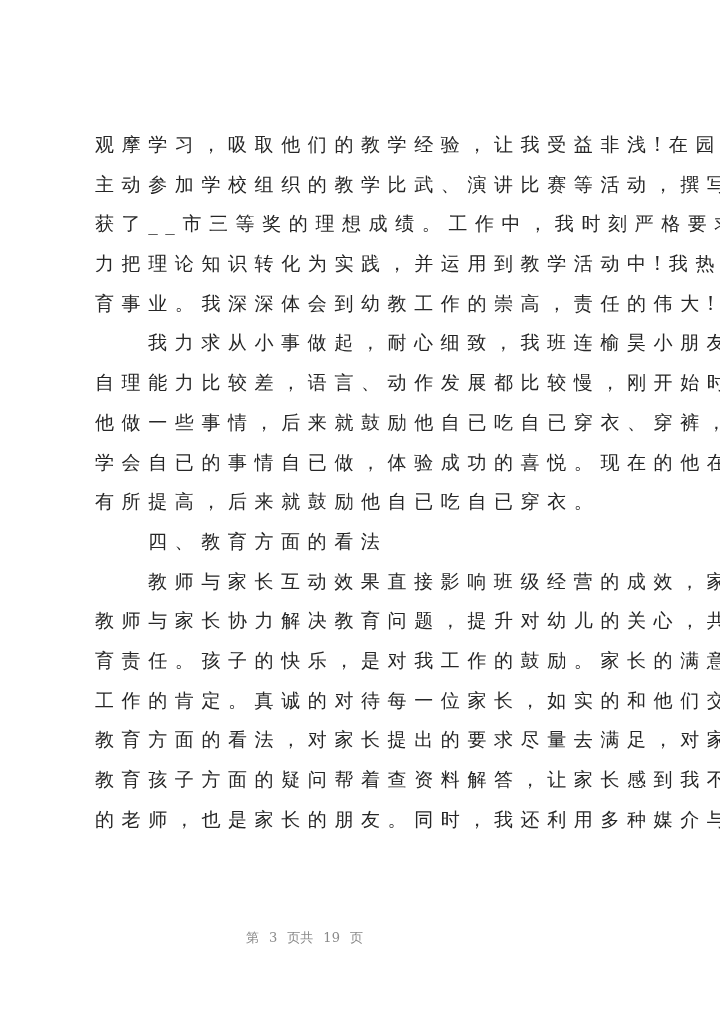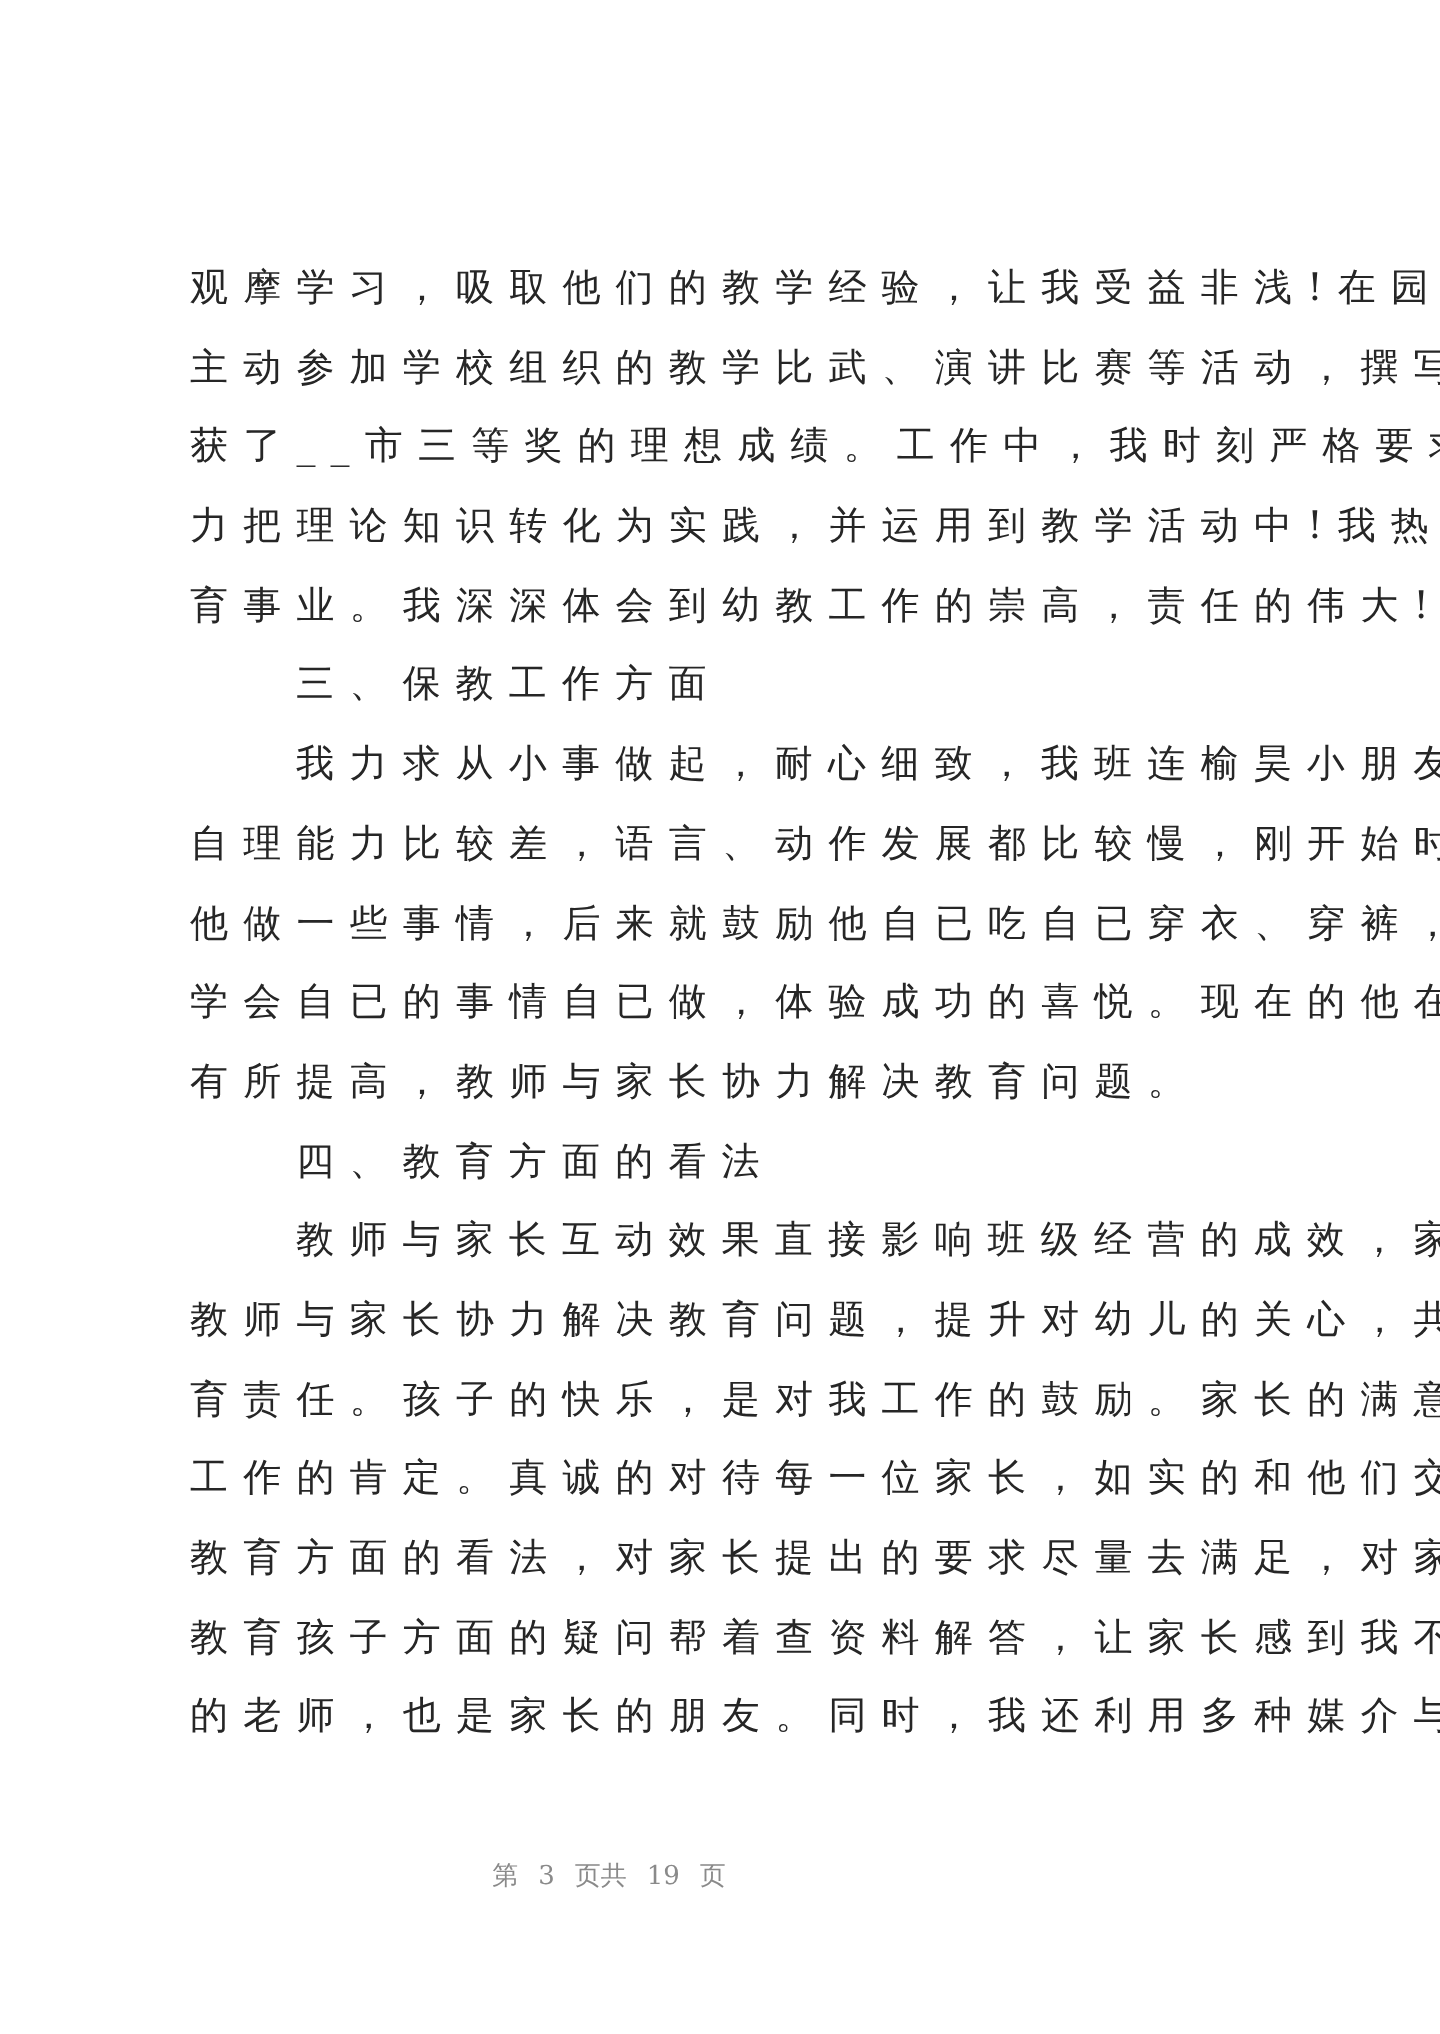--- a/index.html
+++ b/index.html
@@ -54,26 +54,25 @@
 </head>
 <body>
 
 <div class="page">
   <div class="content">
     <div class="line">观摩学习，吸取他们的教学经验，让我受益非浅!在园内，积极</div>
     <div class="line">主动参加学校组织的教学比武、演讲比赛等活动，撰写的案例荣</div>
     <div class="line">获了__市三等奖的理想成绩。工作中，我时刻严格要求自己，努</div>
     <div class="line">力把理论知识转化为实践，并运用到教学活动中!我热爱幼儿教</div>
     <div class="line">育事业。我深深体会到幼教工作的崇高，责任的伟大!体会到实</div>
-    <div class="line indent">三、保教工作方面</div>
     <div class="line indent">我力求从小事做起，耐心细致，我班连榆昊小朋友刚进园时</div>
     <div class="line">自理能力比较差，语言、动作发展都比较慢，刚开始时，我帮助</div>
     <div class="line">他做一些事情，后来就鼓励他自已吃自已穿衣、穿裤，鼓励他要</div>
     <div class="line">学会自已的事情自已做，体验成功的喜悦。现在的他在各方面都</div>
-    <div class="line">有所提高，教师与家长协力解决教育问题。</div>
+    <div class="line">有所提高，后来就鼓励他自已吃自已穿衣。</div>
     <div class="line indent">四、教育方面的看法</div>
     <div class="line indent">教师与家长互动效果直接影响班级经营的成效，家园沟通，</div>
     <div class="line">教师与家长协力解决教育问题，提升对幼儿的关心，共同分担教</div>
     <div class="line">育责任。孩子的快乐，是对我工作的鼓励。家长的满意，是对我</div>
     <div class="line">工作的肯定。真诚的对待每一位家长，如实的和他们交流对孩子</div>
     <div class="line">教育方面的看法，对家长提出的要求尽量去满足，对家长提出的</div>
     <div class="line">教育孩子方面的疑问帮着查资料解答，让家长感到我不只是孩子</div>
     <div class="line">的老师，也是家长的朋友。同时，我还利用多种媒介与通讯手</div>
   </div>
 

